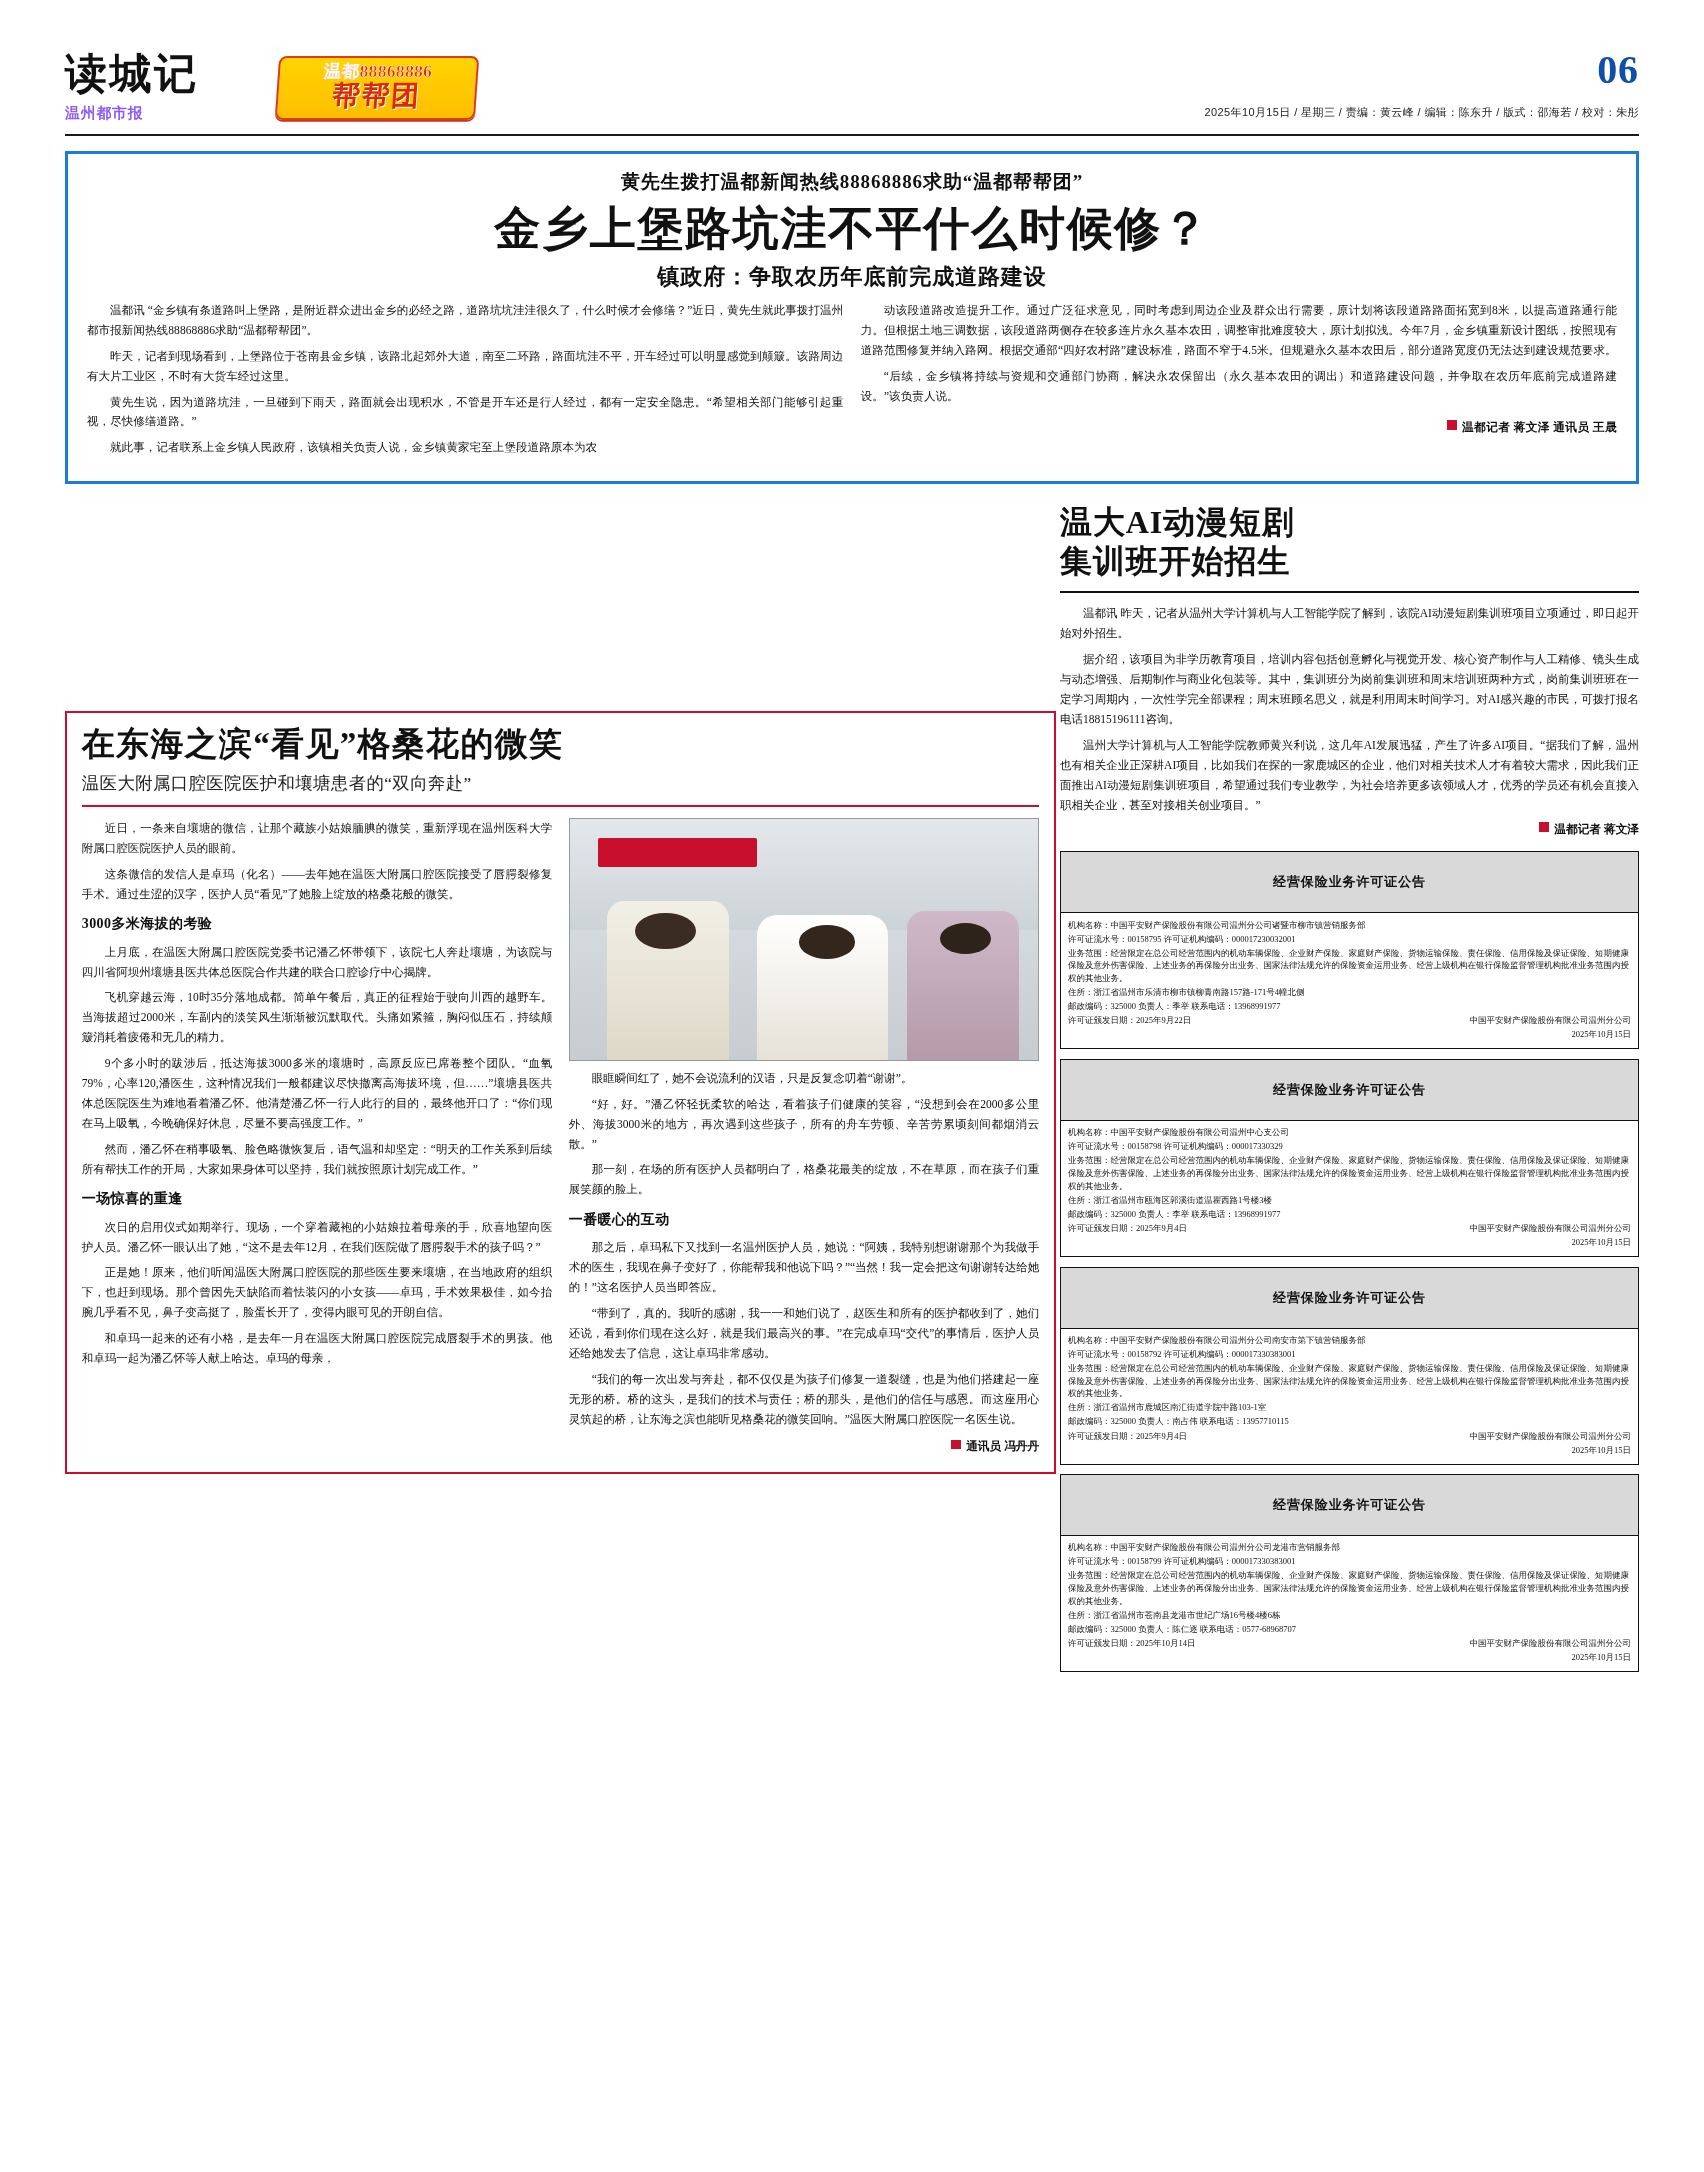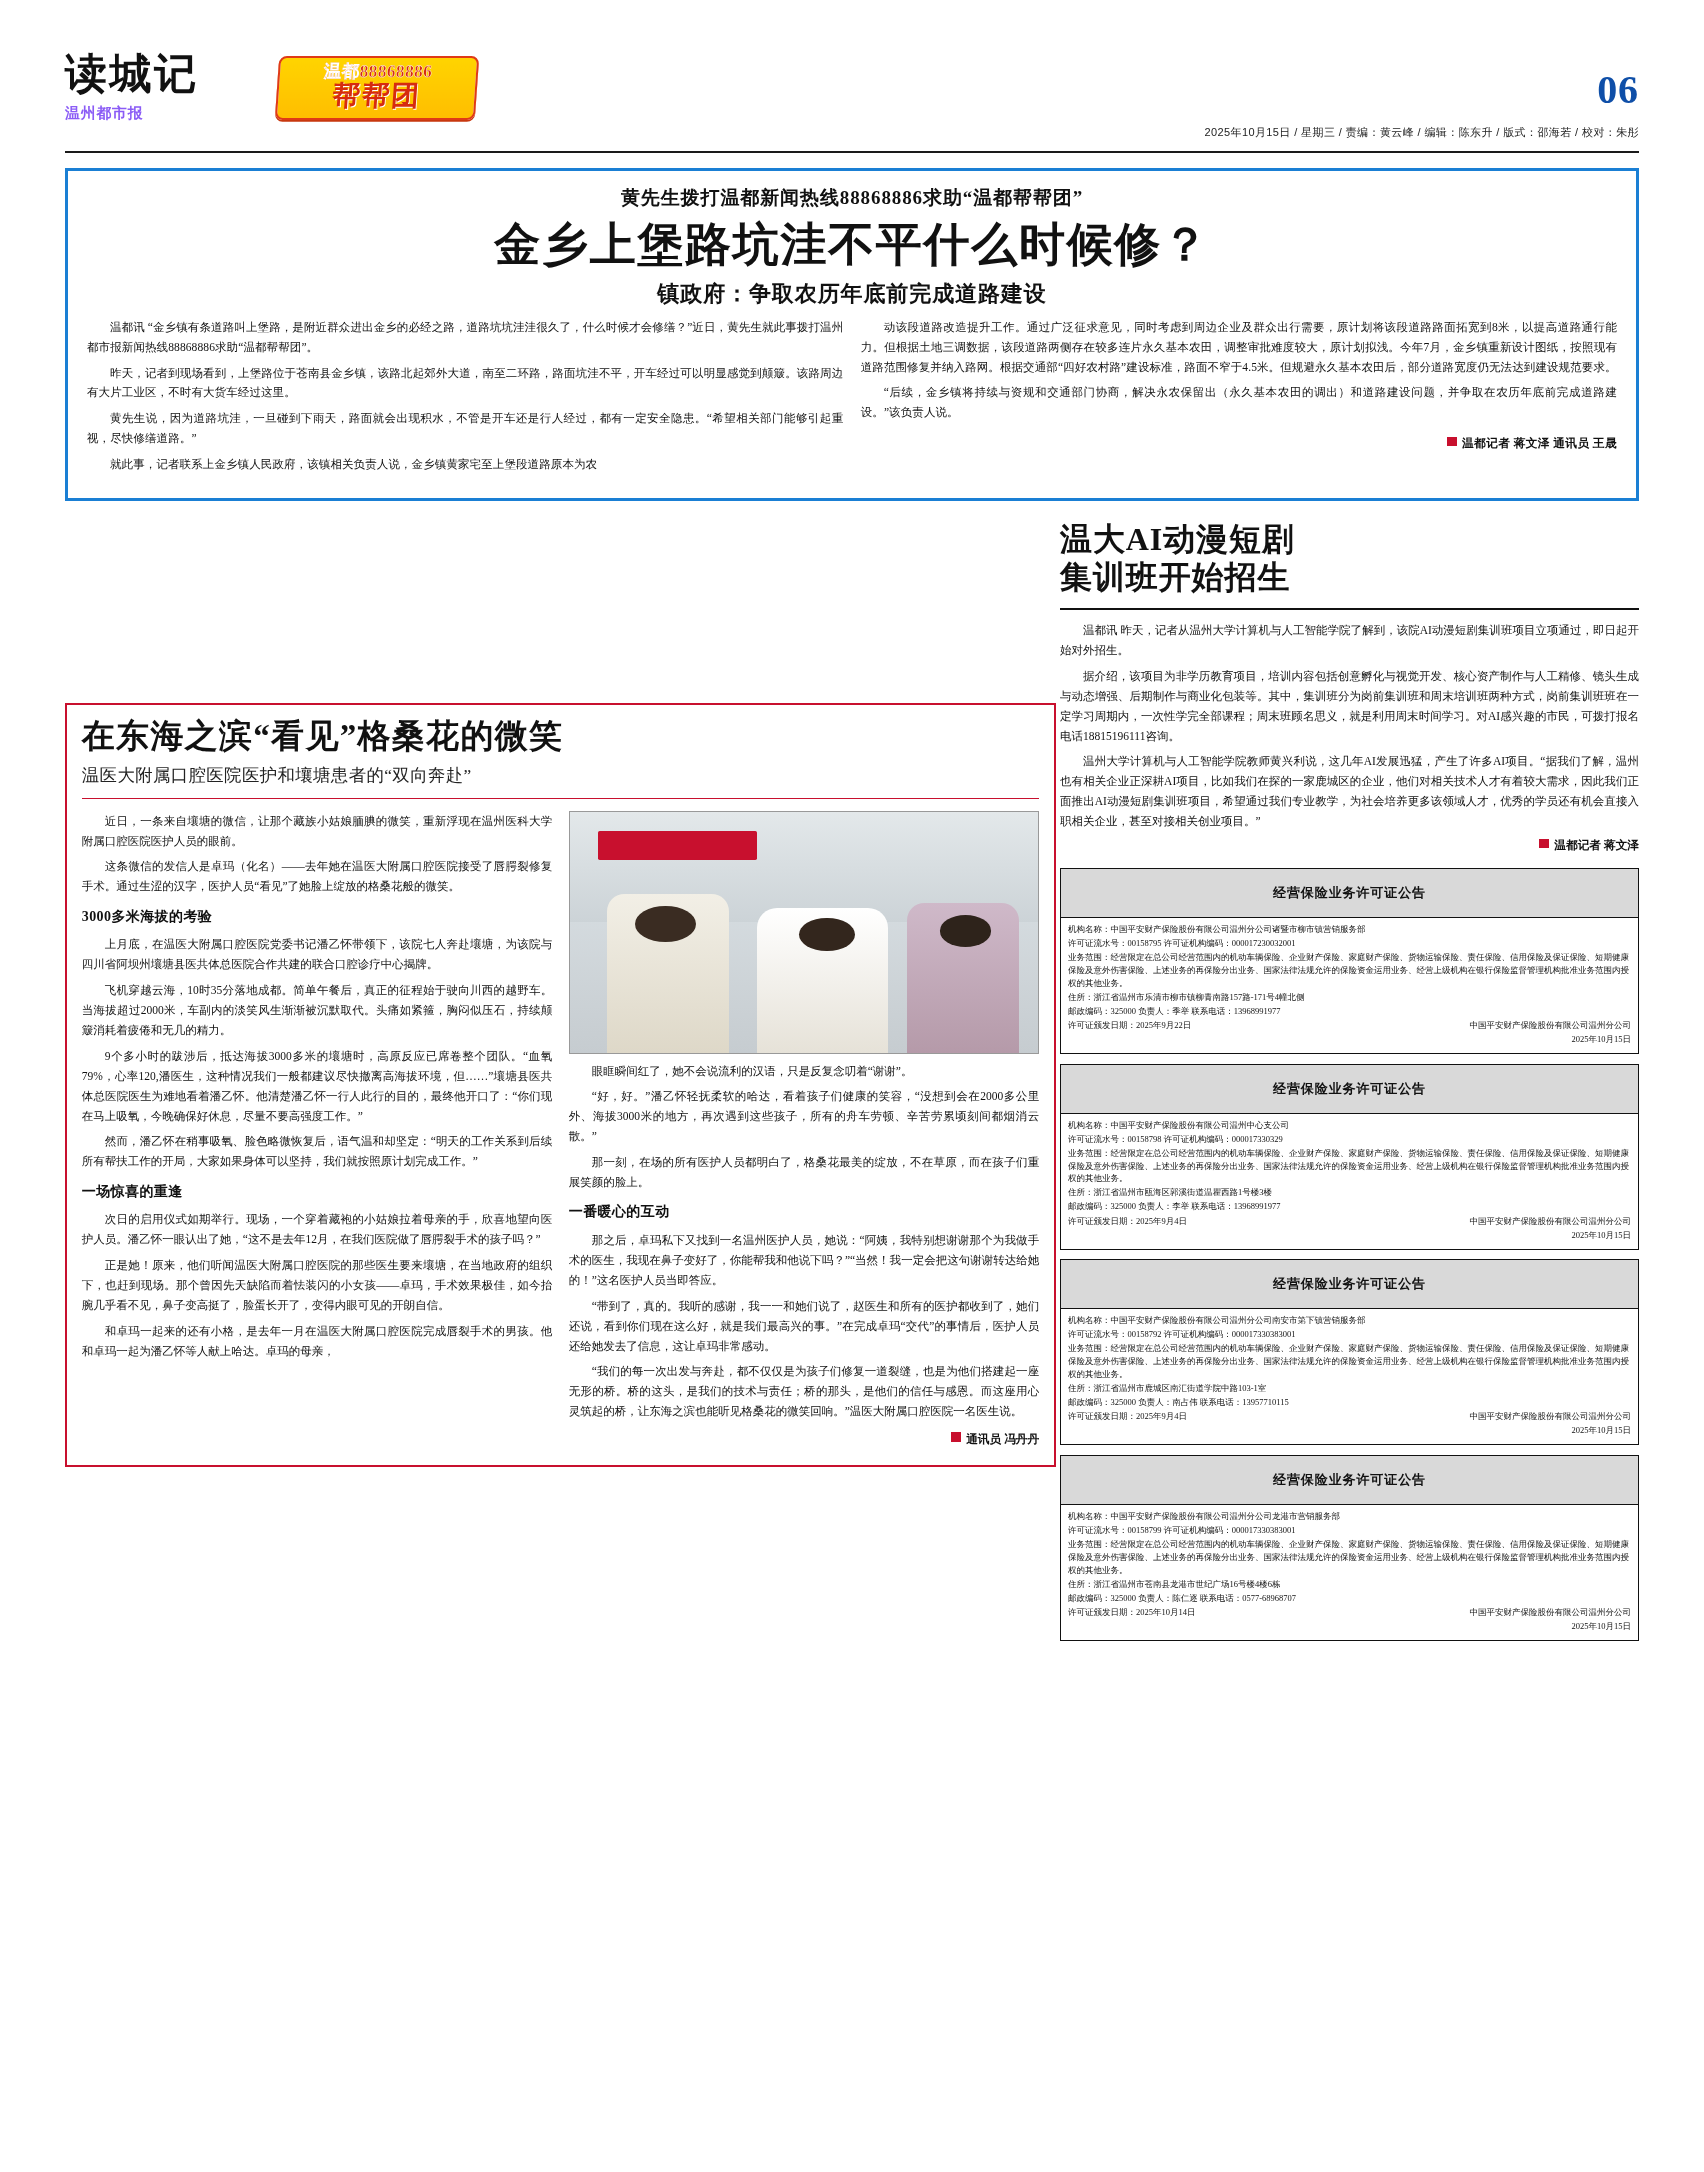--- a/index.html
+++ b/index.html
@@ -73,21 +73,20 @@
     letter-spacing:1.3px;
     line-height:1.1;
     text-shadow: 0.9px 0.9px 0 #fff;
   }
   .mh-right {
     flex: 1;
     display:flex;
     flex-direction:column;
     align-items:flex-end;
     justify-content:center;
-    margin-top:20px;
   }
   .page-num {
     font-size: 40px;
     font-weight:700;
     color:#0f4fa8;
     line-height:0.9;
     letter-spacing:0.9px;
   }
   .mh-meta {
     margin-top: 16.5px;
@@ -268,21 +267,21 @@
     border:0.9px solid #111;
     margin-bottom: 9.6px;
   }
   .notice-title {
     background:#d9d9d9;
     border-bottom:0.9px solid #111;
     text-align:center;
     font-size: 13px;
     font-weight:700;
     letter-spacing:0.9px;
-    padding: 15px 0;
+    padding: 21px 0;
   }
   .notice-body { padding: 5.2px 7px 6px 7px; font-size: 8.5px; line-height:1.5; }
   .notice-body div { margin-bottom: 1.3px; }
   .nf-line { display:flex; justify-content:space-between; font-size:8.5px; }
 </style>
 </head>
 <body>
 
 <div class="page">
 

